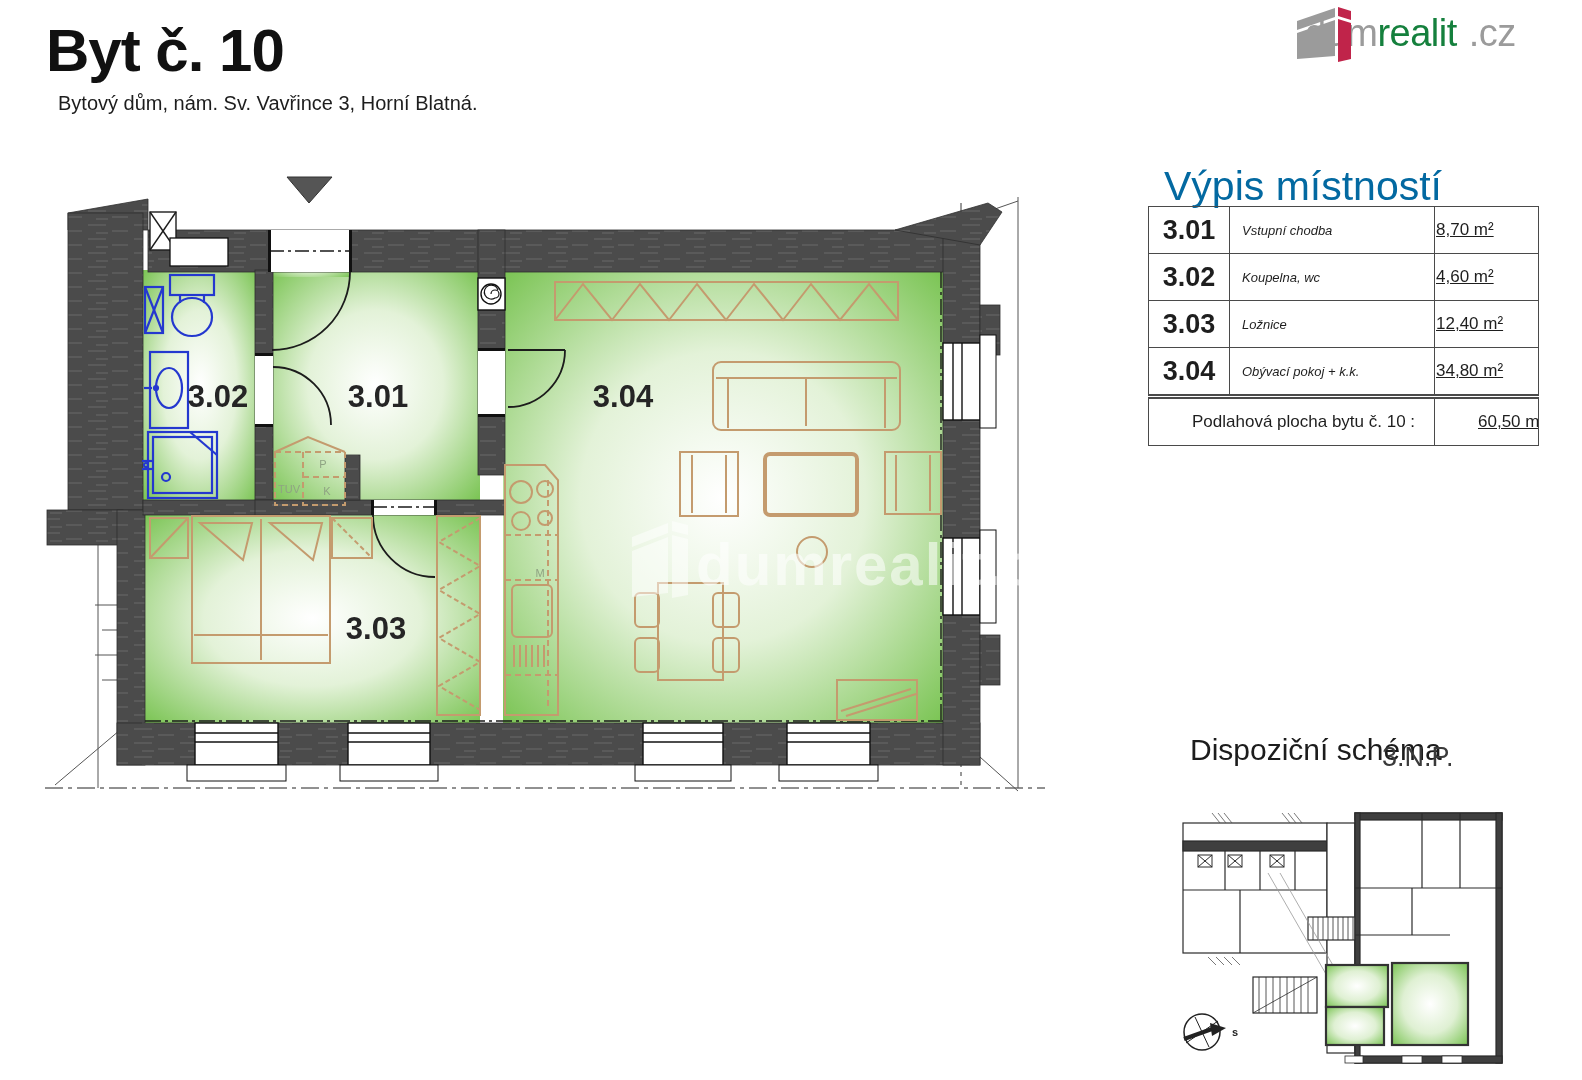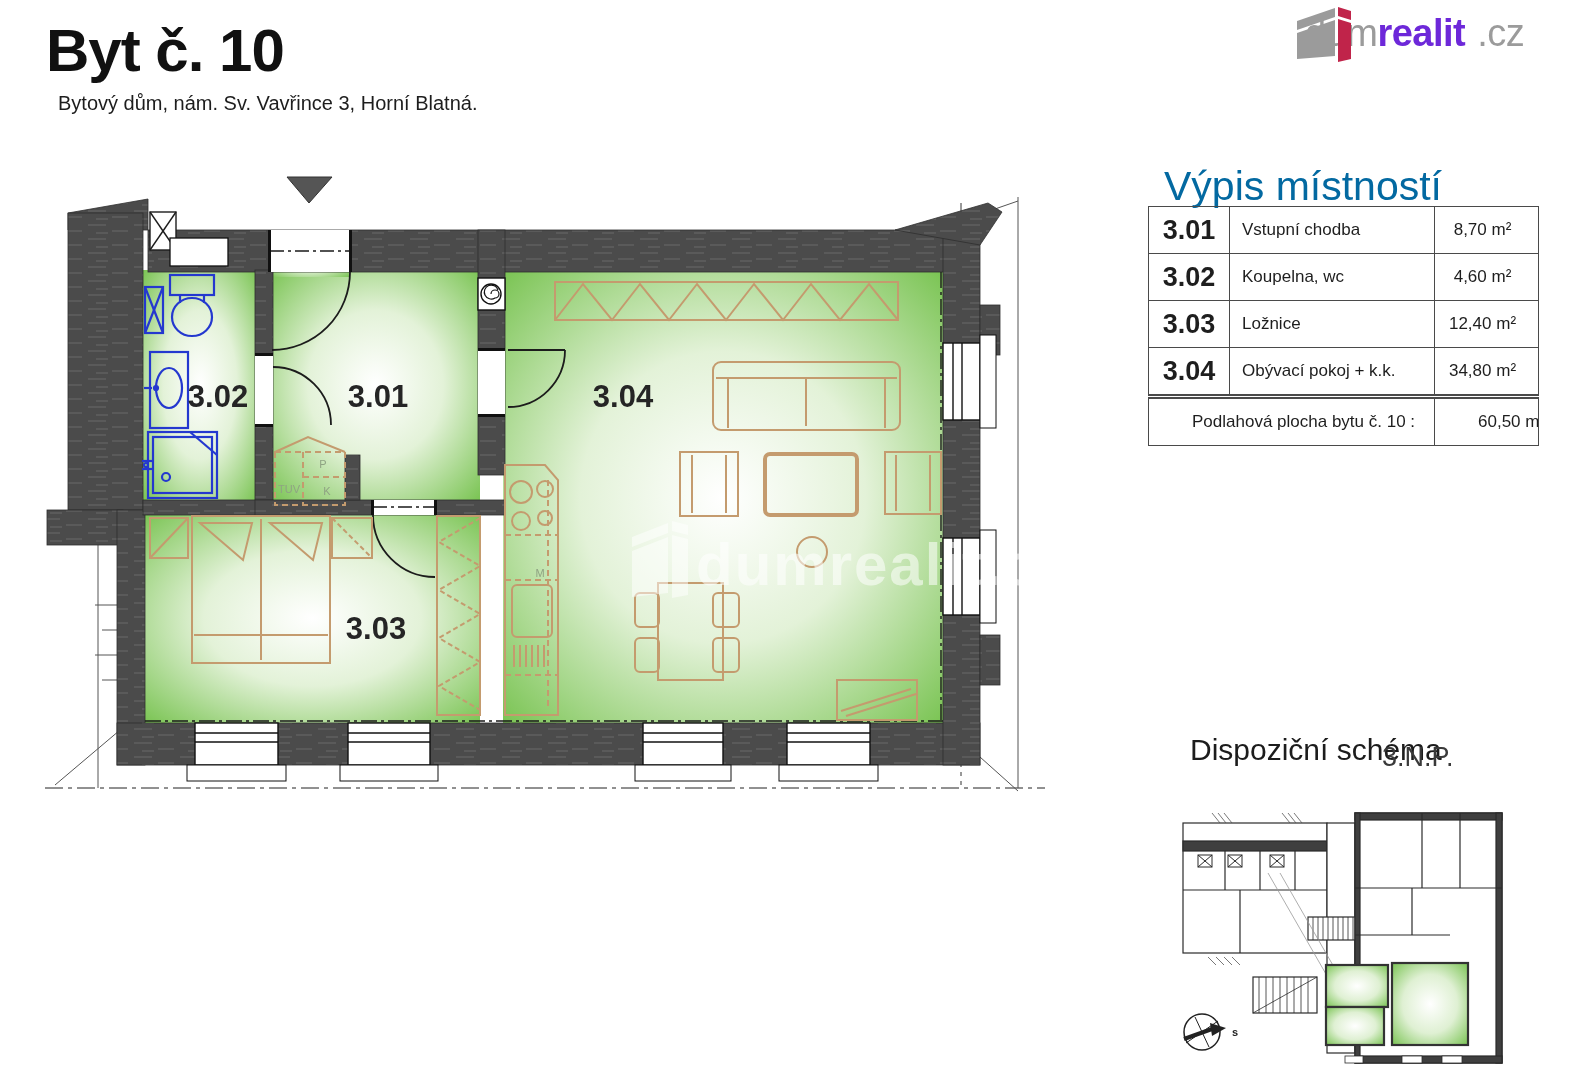--- a/index.html
+++ b/index.html
@@ -8,30 +8,30 @@
     background:#ffffff;font-family:"Liberation Sans",sans-serif;color:#222;
   }
   
   .page-title{position:absolute;left:46px;top:16px;font-size:60px;font-weight:bold;
     letter-spacing:-1px;color:#111;}
   .page-subtitle{position:absolute;left:58px;top:92px;font-size:20px;color:#1d1d1d;}
   
   .logo{position:absolute;left:1293px;top:12px;display:flex;align-items:center;gap:14px;}
   .logo-text{font-size:38px;letter-spacing:-0.5px;color:#9b9b9b;}
   .logo-text .lg-gray{color:#9b9b9b;font-weight:400;margin-left:12px;}
-  .logo-text .lg-red{color:#6d28d9;font-weight:bold;}
+  .logo-text .lg-red{color:#15803d;font-weight:normal;}
   
   .table-title{position:absolute;left:1164px;top:163px;font-size:41px;color:#0369a1;}
   .room-table{position:absolute;left:1148px;top:206px;width:362px;border-collapse:collapse;
     table-layout:fixed;}
   .room-table td{border:1.4px solid #4a4a4a;height:44px;vertical-align:middle;
     color:#1e1e1e;overflow:hidden;white-space:nowrap;}
   .room-table .c-num{width:78px;text-align:center;font-size:27px;font-weight:bold;}
-  .room-table .c-name{width:191px;font-size:17px;padding-left:12px;}
-  .room-table .c-area{width:93px;font-size:17px;text-align:center;padding-right:9px;}
+  .room-table .c-name{width:191px;font-size:13px;padding-left:12px;font-style:italic;}
+  .room-table .c-area{width:93px;font-size:17px;text-align:left;padding-right:9px;text-decoration:underline;}
   .room-table tr.summary td{border-top:5px double #4a4a4a;padding-left:43px;}
   .room-table tr.summary2 td{border-top:1.4px solid #4a4a4a;}
   .room-table .c-sumlabel{font-size:17px;padding-left:10px;}
   
   .schema-title{position:absolute;left:1190px;top:733px;font-size:30px;color:#1c1c1c;}
   .schema-floor{position:absolute;left:1382px;top:742px;font-size:27px;color:#3a3a3a;}
   
   svg{position:absolute;}
   svg text{font-family:"Liberation Sans",sans-serif;}
   .room-label{font-size:31px;font-weight:bold;fill:#252525;}

